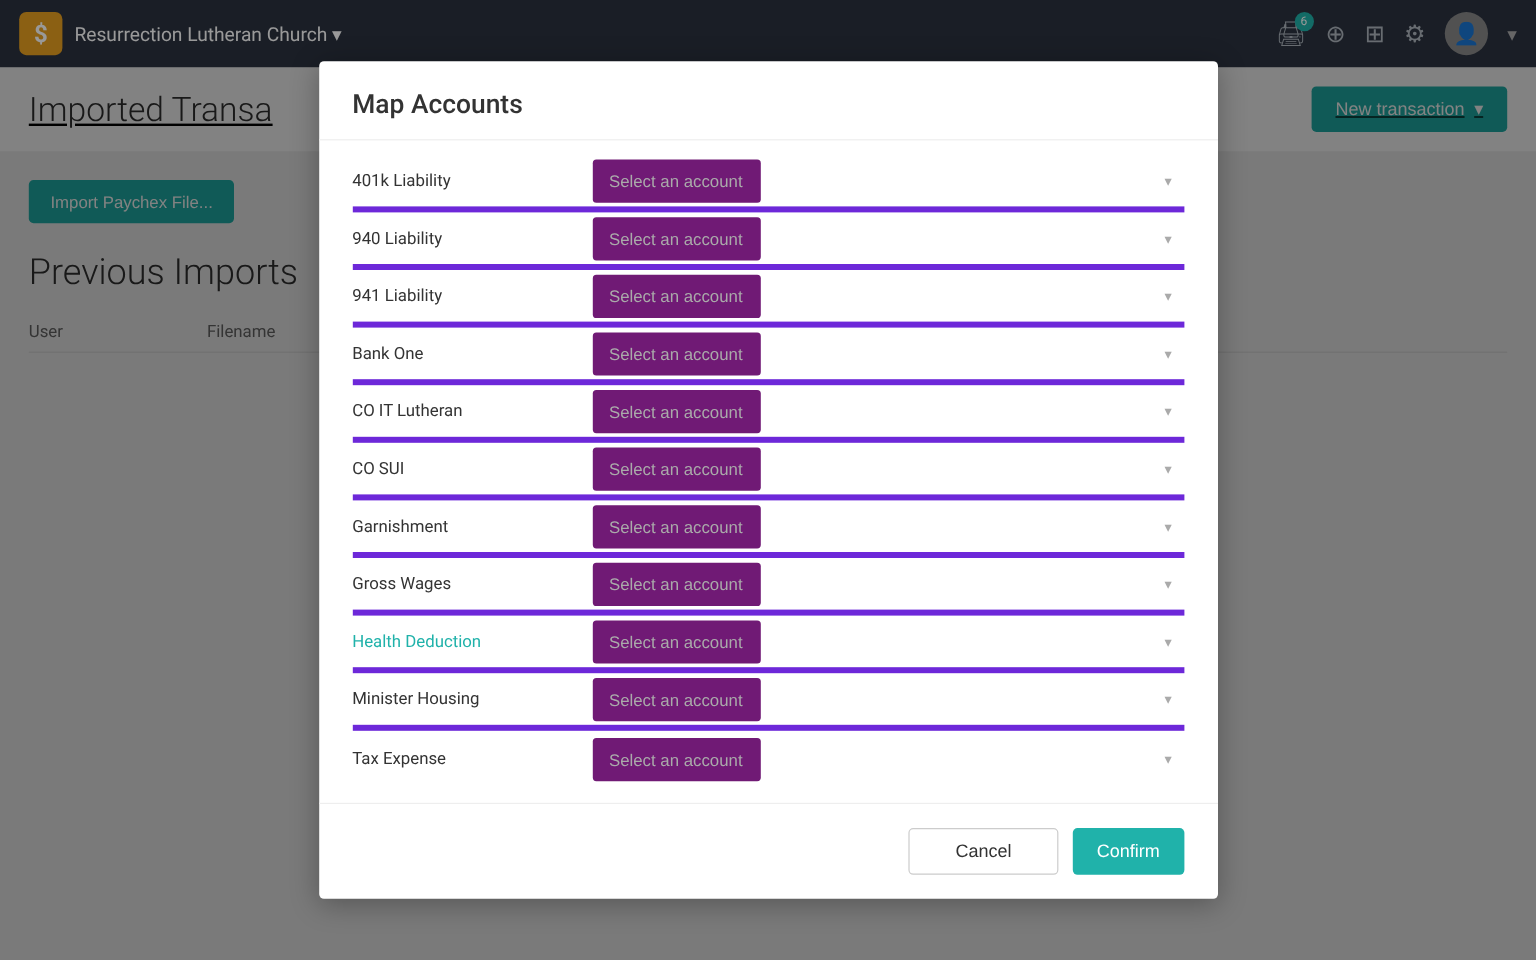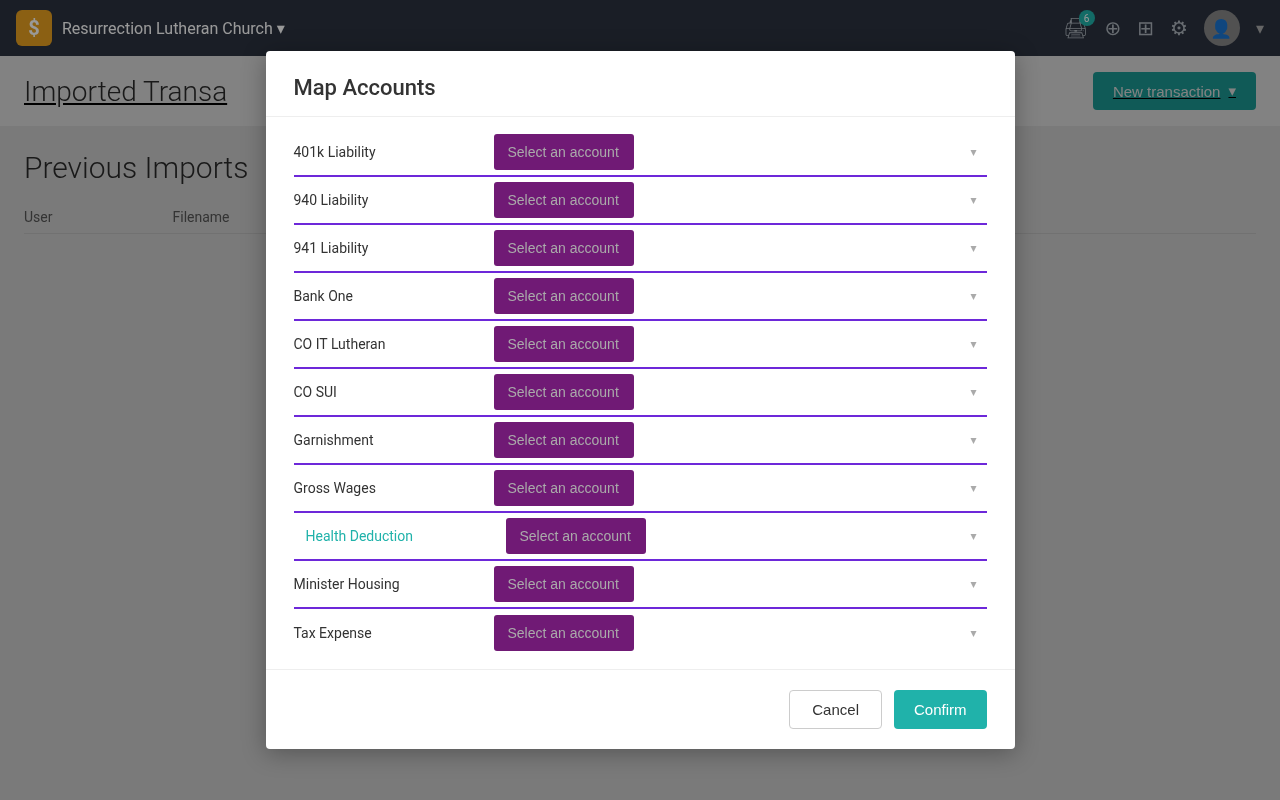--- a/index.html
+++ b/index.html
@@ -182,34 +182,33 @@
       color: #333;
     }
     .modal-body {
       padding: 12px 28px;
       overflow-y: auto;
       flex: 1;
     }
     .account-row {
       display: flex;
       align-items: center;
-      border-bottom: 2px solid #6d28d9;
+      border-bottom: 5px solid #6d28d9;
       min-height: 48px;
     }
     .account-row:last-child {
       border-bottom: none;
     }
     .account-label {
       flex: 0 0 200px;
       font-size: 14px;
       color: #333;
     }
     .account-label.highlighted {
       color: #20b2aa;
-      margin-left: 12px;
     }
     .account-select {
       flex: 1;
       background: #701a75;
       border: none;
       border-radius: 3px;
       padding: 10px 14px;
       font-size: 14px;
       color: #aaa;
       cursor: pointer;
@@ -233,21 +232,21 @@
       padding: 20px 28px;
       display: flex;
       justify-content: flex-end;
       gap: 12px;
       border-top: 1px solid #eee;
     }
     .cancel-btn {
       background: white;
       color: #333;
       border: 1px solid #ccc;
-      padding: 10px 22px;
+      padding: 10px 38px;
       border-radius: 4px;
       font-size: 15px;
       cursor: pointer;
       text-align: right;
     }
     .confirm-btn {
       background: #20b2aa;
       color: white;
       border: none;
       padding: 10px 20px;
@@ -284,20 +283,21 @@
 
 <div class="main-content">
   <div class="content-header">
     <h1 class="content-title">Imported Transa</h1>
     <button class="new-transaction-btn">
       <span>New transaction</span>
       <span>▾</span>
     </button>
   </div>
   <div class="content-body">
+    <button class="import-btn">Import Paychex File...</button>
     <div class="previous-imports-title">Previous Imports</div>
     <div class="table-header">
       <span>User</span>
       <span>Filename</span>
     </div>
   </div>
 </div>
 
 <div class="overlay">
   <div class="modal">

